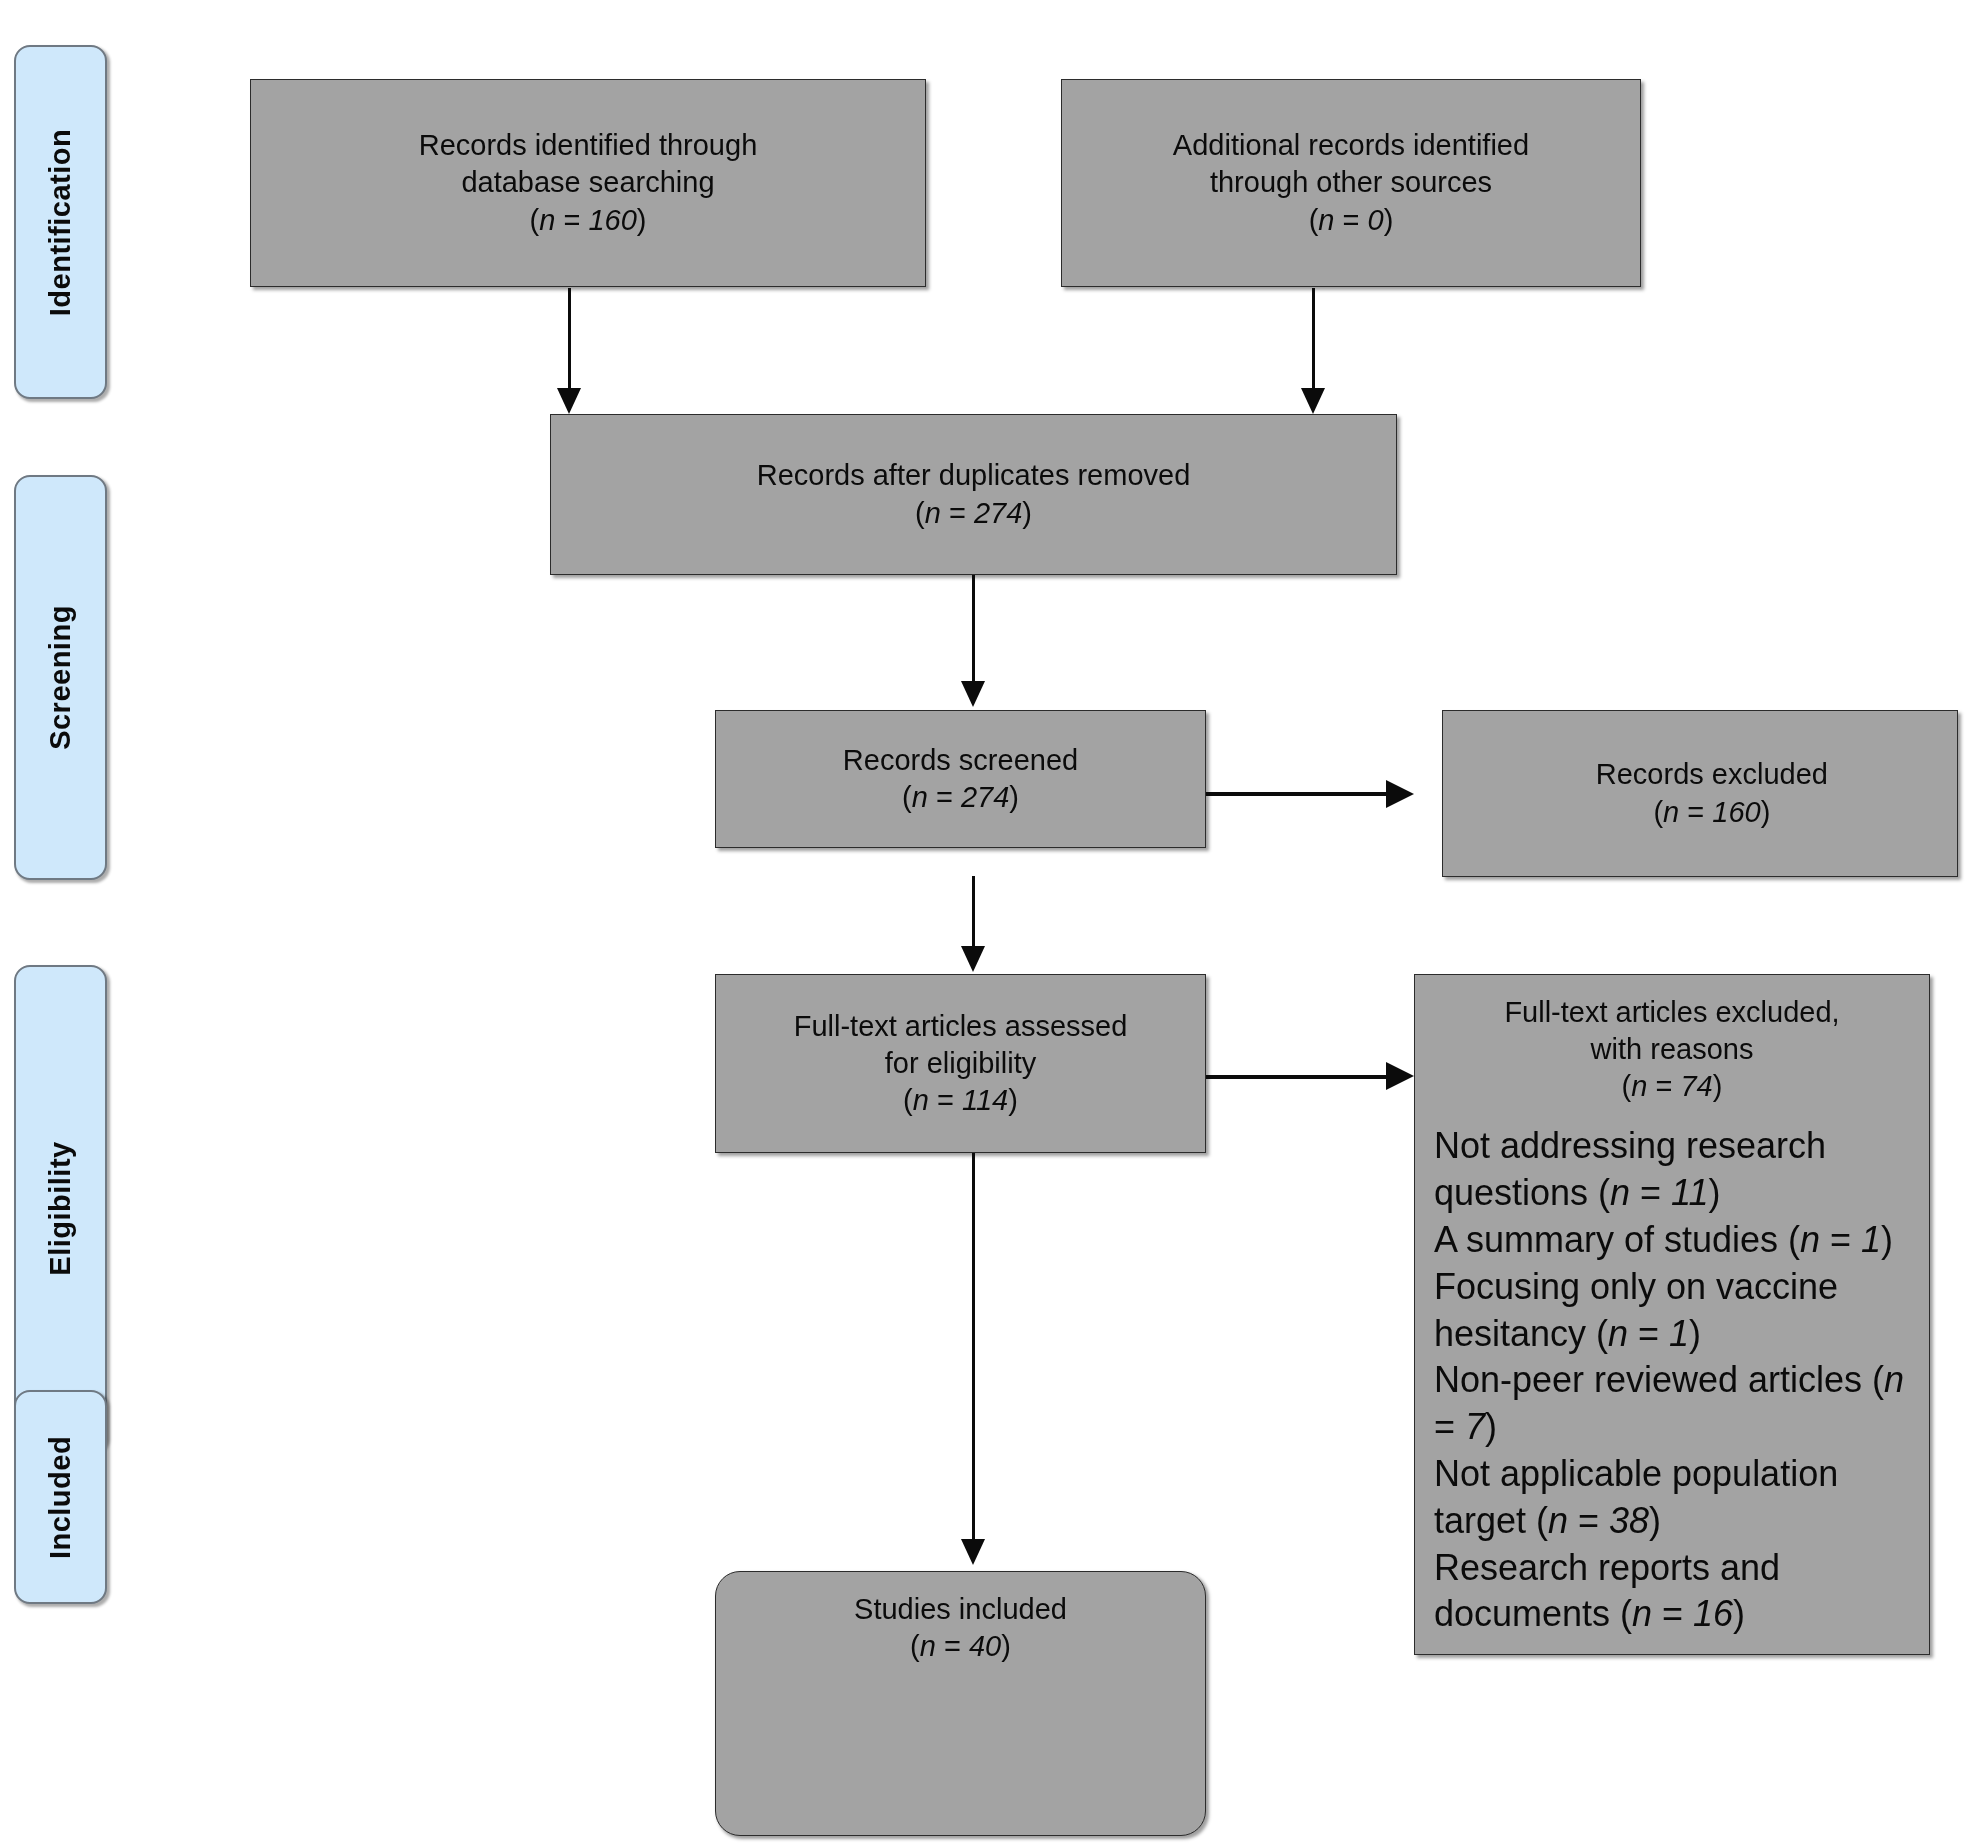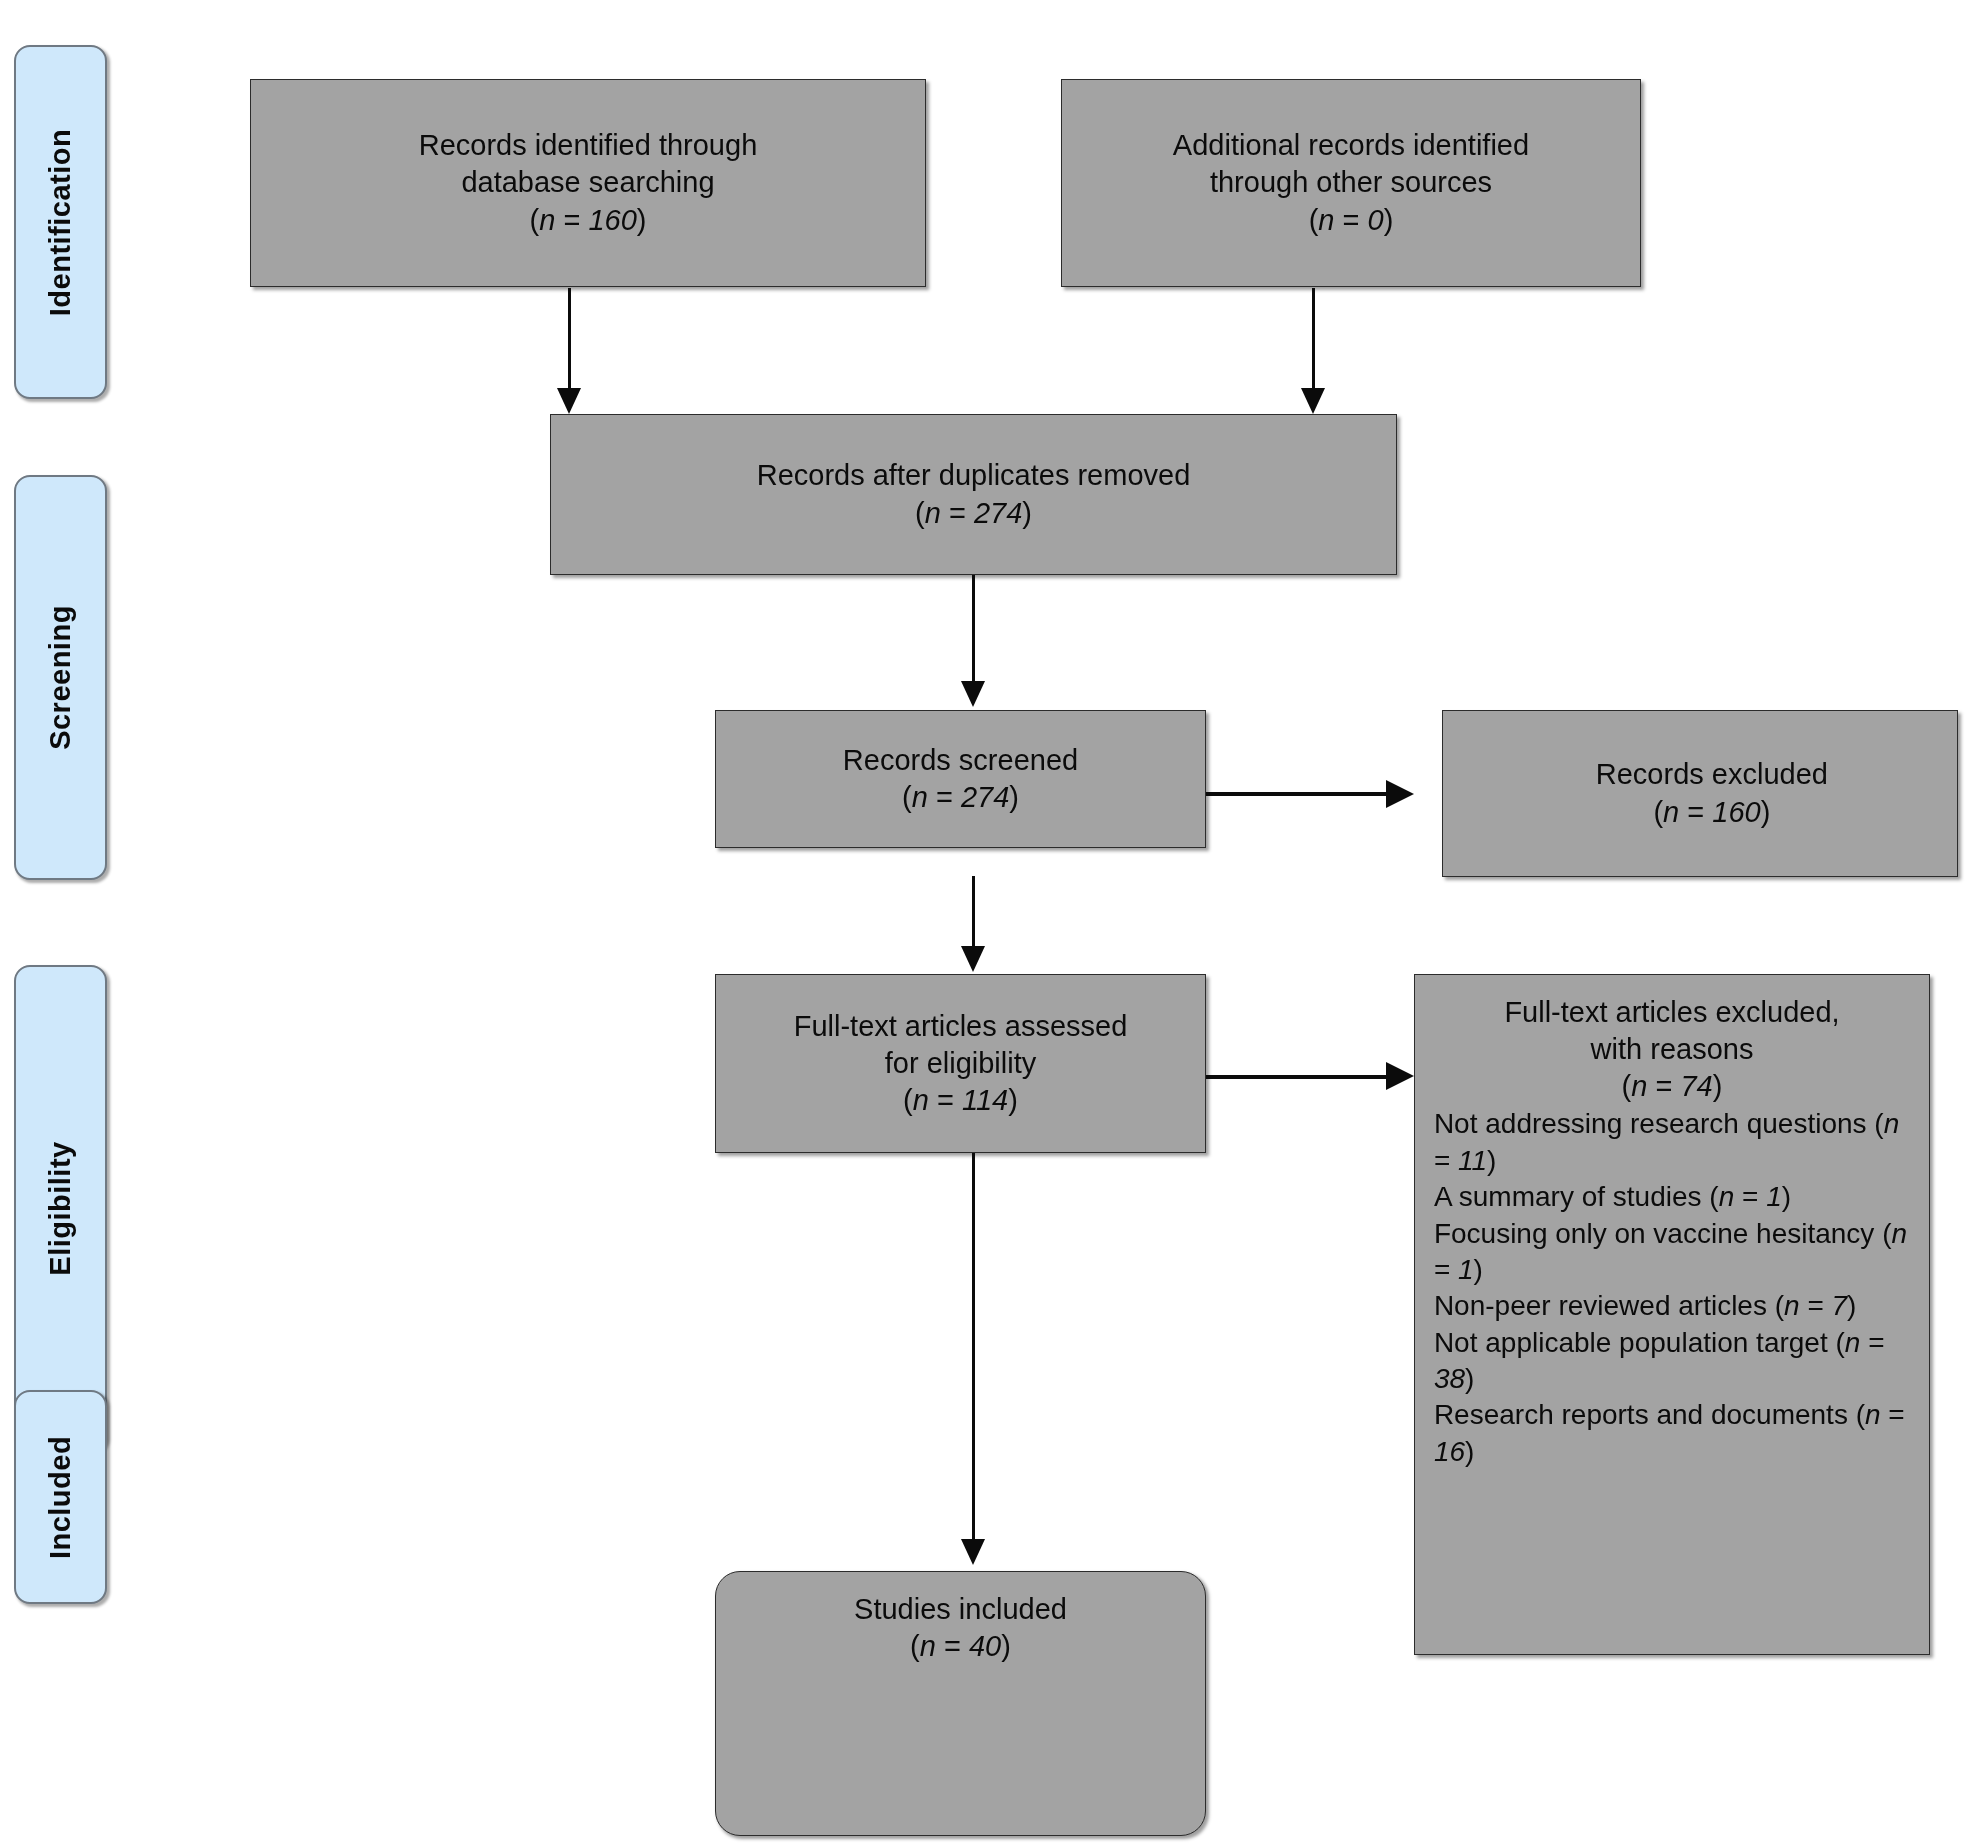--- a/index.html
+++ b/index.html
@@ -62,23 +62,23 @@
     padding: 0 12.3px;
   }
   .flow-box .line { display: block; width: 100%; }
   .flow-box.top-aligned {
     justify-content: flex-start;
     padding-top: 19px;
   }
   .reasons-list {
     width: 100%;
     text-align: left;
-    font-size: 28px;
+    font-size: 36px;
     line-height: 1.30;
-    margin-top: 1px;
+    margin-top: 18px;
     padding-left: 6.6px;
     box-sizing: border-box;
   }
   .reasons-list .reason { display: block; }
 
   
   #box-db-search     { left: 250px;  top: 79px;  width: 676px; height: 208px; }
   #box-other-sources { left: 1017px; top: 79px;  width: 580px; height: 208px; margin-left: 44px; }
   #box-duplicates    { left: 550px; top: 414px;  width: 847px; height: 161px; }
   #box-screened      { left: 715px; top: 710px; width: 491px; height: 138px; }

